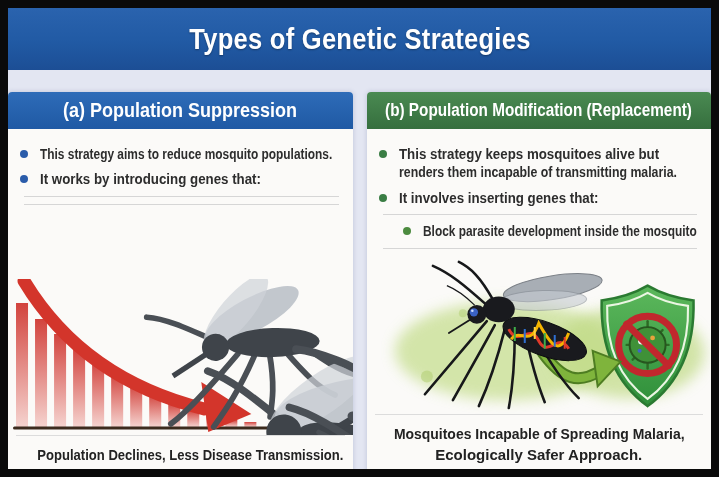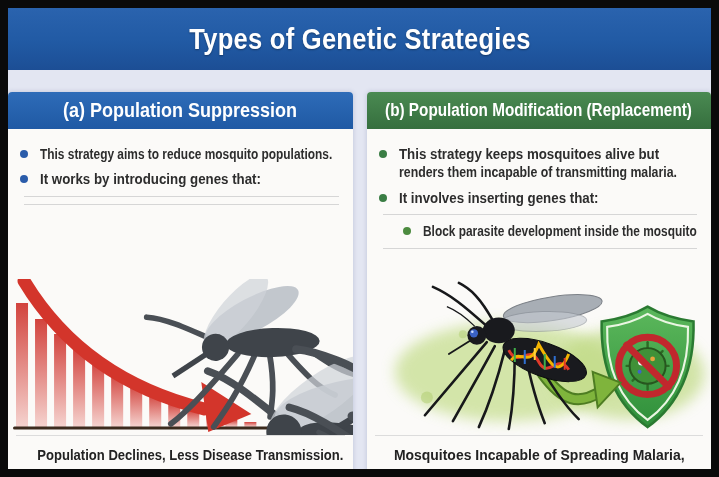--- a/index.html
+++ b/index.html
@@ -270,18 +270,19 @@
             <circle cx="110" cy="57" r="9.5" fill="#191a1e"></circle>
             <circle cx="107" cy="55" r="4.2" fill="#3a62c4"></circle>
             <circle cx="105.5" cy="53.5" r="1.3" fill="#cfe0ff"></circle>
           </g>
         </svg>
       </div>
 
       <div class="caption-wrap">
         <div class="caption">
           <div class="csx93">Mosquitoes Incapable of Spreading Malaria,</div>
+          <div>Ecologically Safer Approach.</div>
         </div>
       </div>
     </div>
 
   </div>
 </div>
 
 </body></html>

